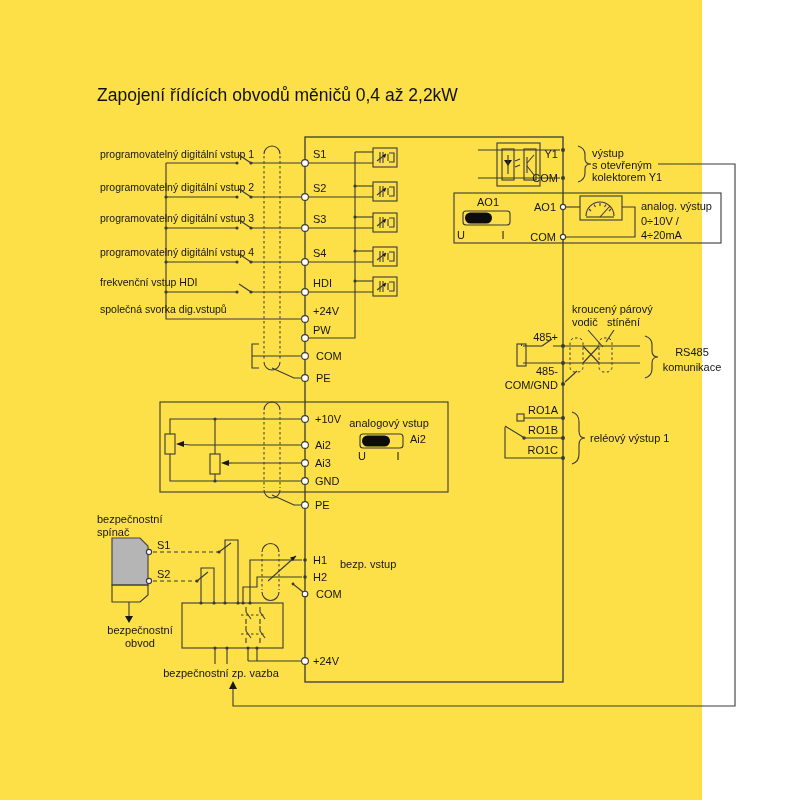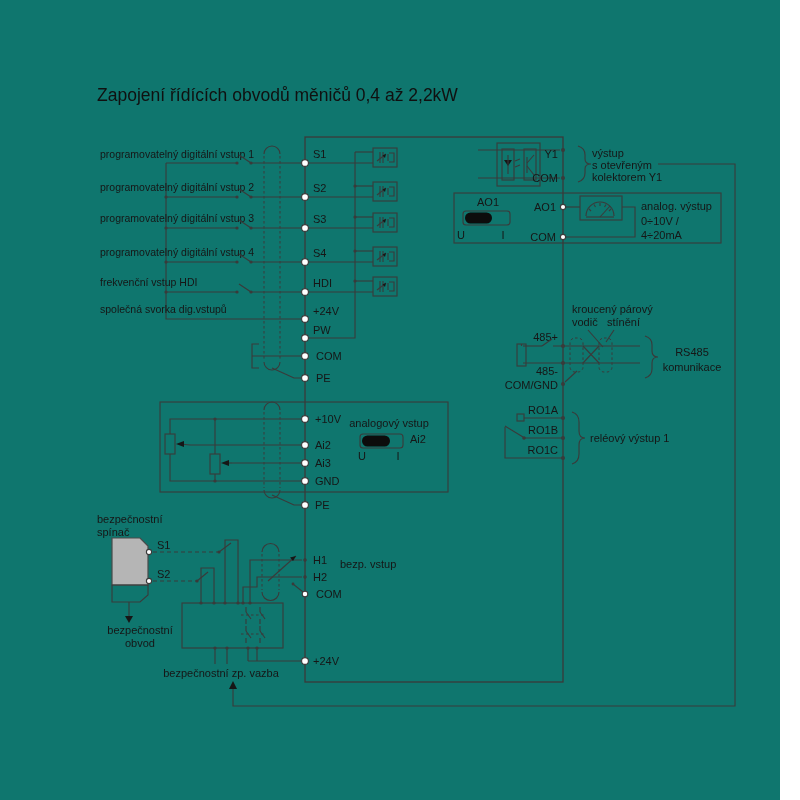--- a/index.html
+++ b/index.html
@@ -1,16 +1,16 @@
 <!DOCTYPE html>
 <html><head>
 <meta charset="utf-8">
 <style>
   html,body{margin:0;padding:0;background:#ffffff;}
-  .page{width:780px;height:800px;background:#0f766e;position:relative;}
+  .page{width:702px;height:800px;background:#fde047;position:relative;}
   text{font-family:"Liberation Sans","DejaVu Sans",sans-serif;fill:#161616;}
   .t{font-size:11px;}
   .ts{font-size:10.5px;}
   .tt{font-size:17.5px;fill:#101010;}
   .w{stroke:#3a3a3a;stroke-width:1.1;fill:none;stroke-linecap:butt;stroke-linejoin:miter;}
   .w2{stroke:#3a3a3a;stroke-width:1.3;fill:none;}
   .wd{stroke:#3a3a3a;stroke-width:1.1;fill:none;stroke-dasharray:4 3;}
   .shd{stroke:#3a3a3a;stroke-width:1;fill:none;stroke-dasharray:2.5 2.5;}
   .term{fill:#ffffff;stroke:#3a3a3a;stroke-width:1.1;}
   .dot{fill:#3a3a3a;stroke:none;}

